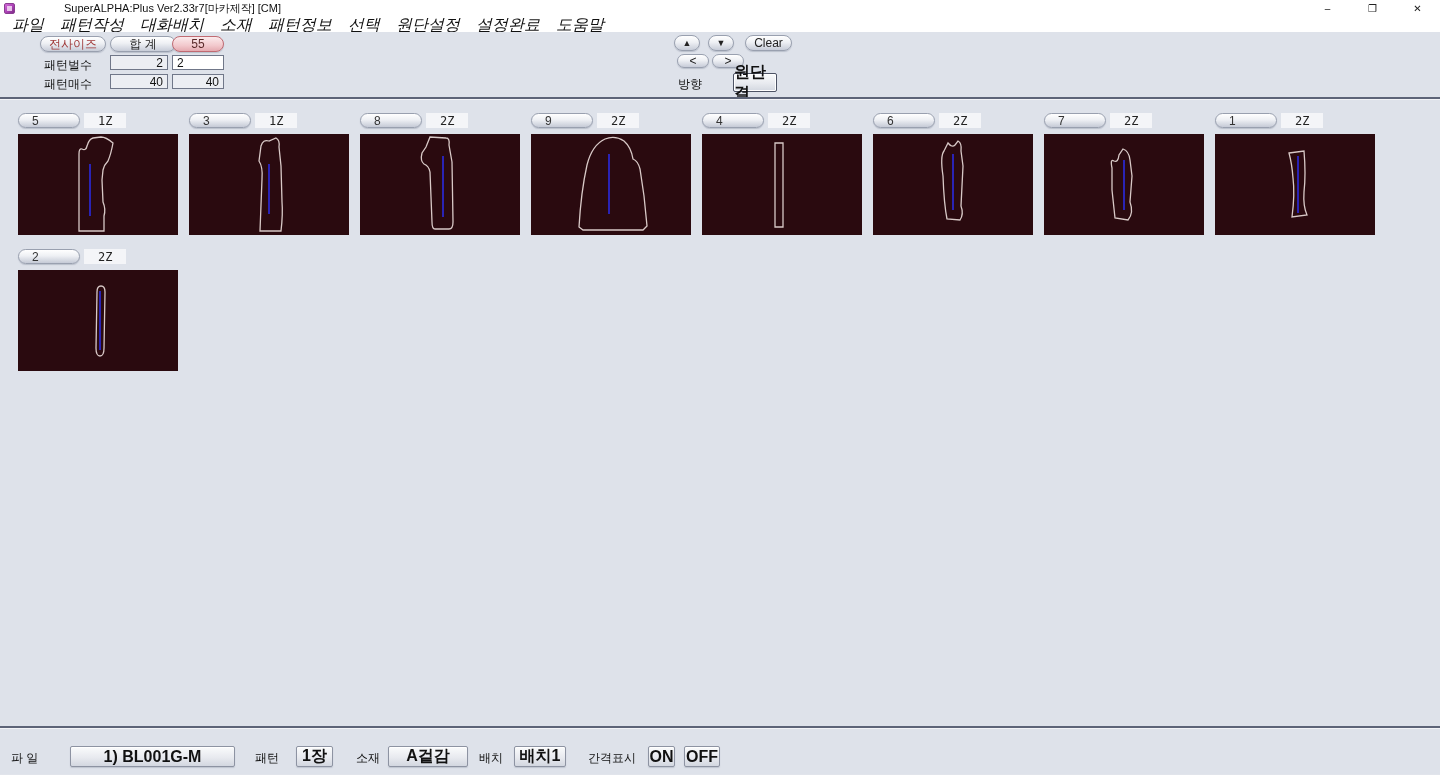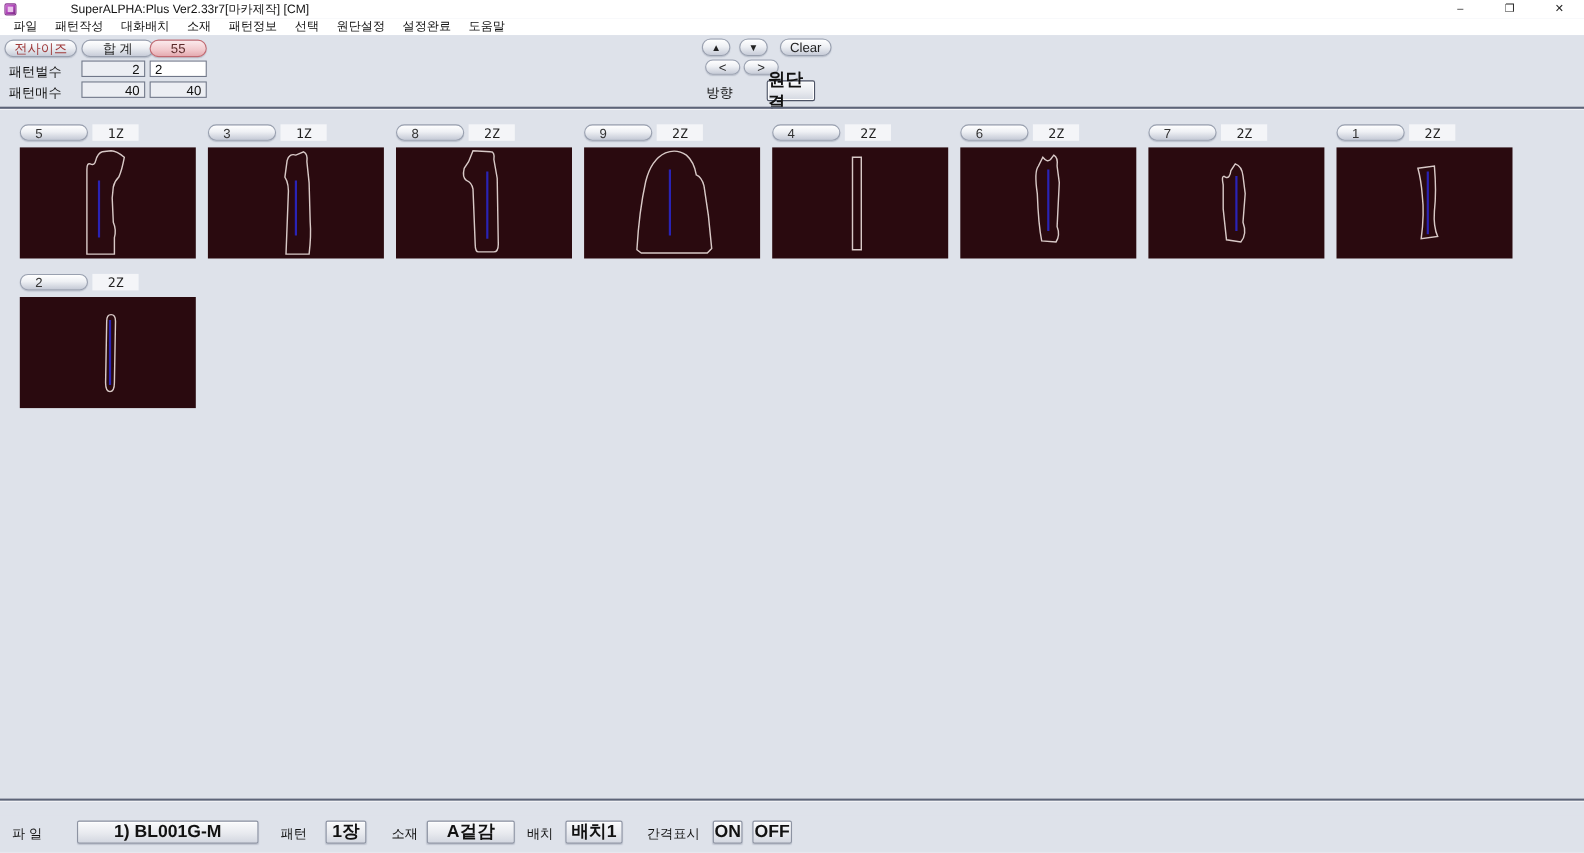--- a/index.html
+++ b/index.html
@@ -14,24 +14,24 @@
     border:1px solid #8a3b92; position:relative; }
   .app-icon::after{ content:""; position:absolute; left:2px; top:2px; width:5px; height:5px;
     background:#f3d9f4; opacity:.85; }
   .title-text { font-size:11px; color:#111; }
   .win-controls { position:absolute; right:0; top:0; height:17px; display:flex; }
   .win-btn { width:45px; height:17px; display:flex; align-items:center; justify-content:center;
     font-size:10px; color:#222; cursor:default; }
 
   
   .menubar { height:15px; background:#ffffff; display:flex; align-items:center; padding-left:4px; }
-  .menu-item { font-size:11px; color:#111; padding:0 8px; line-height:15px; }
-
-  
-  .control-panel { position:relative; height:65px; background:#dee2ea; }
+  .menu-item { font-size:16px; color:#111; padding:0 8px; line-height:15px;font-style:italic; }
+
+  
+  .control-panel { position:relative; height:65px; background:#dee2ea;margin-left:36px; }
   .pill { position:absolute; height:16px; border-radius:9px; border:1px solid #99a0af;
     background:linear-gradient(180deg,#ffffff 0%,#eef0f4 45%,#c7ccd8 100%);
     display:flex; align-items:center; justify-content:center; font-size:12px; color:#222;
     box-shadow:0 1px 1px rgba(120,128,150,.35); }
   .pill.red-text { color:#a03a3a; }
   .pill.pink { background:linear-gradient(180deg,#fbeaec 0%,#f2c9cd 60%,#e4aab0 100%);
     border:1px solid #c06a72; color:#5a2a2a; }
   .fld-label { position:absolute; font-size:12px; color:#111; }
   .fld { position:absolute; height:15px; border:1px solid #707789; background:#eceef3;
     font-size:12px; color:#111; display:flex; align-items:center; justify-content:flex-end;

